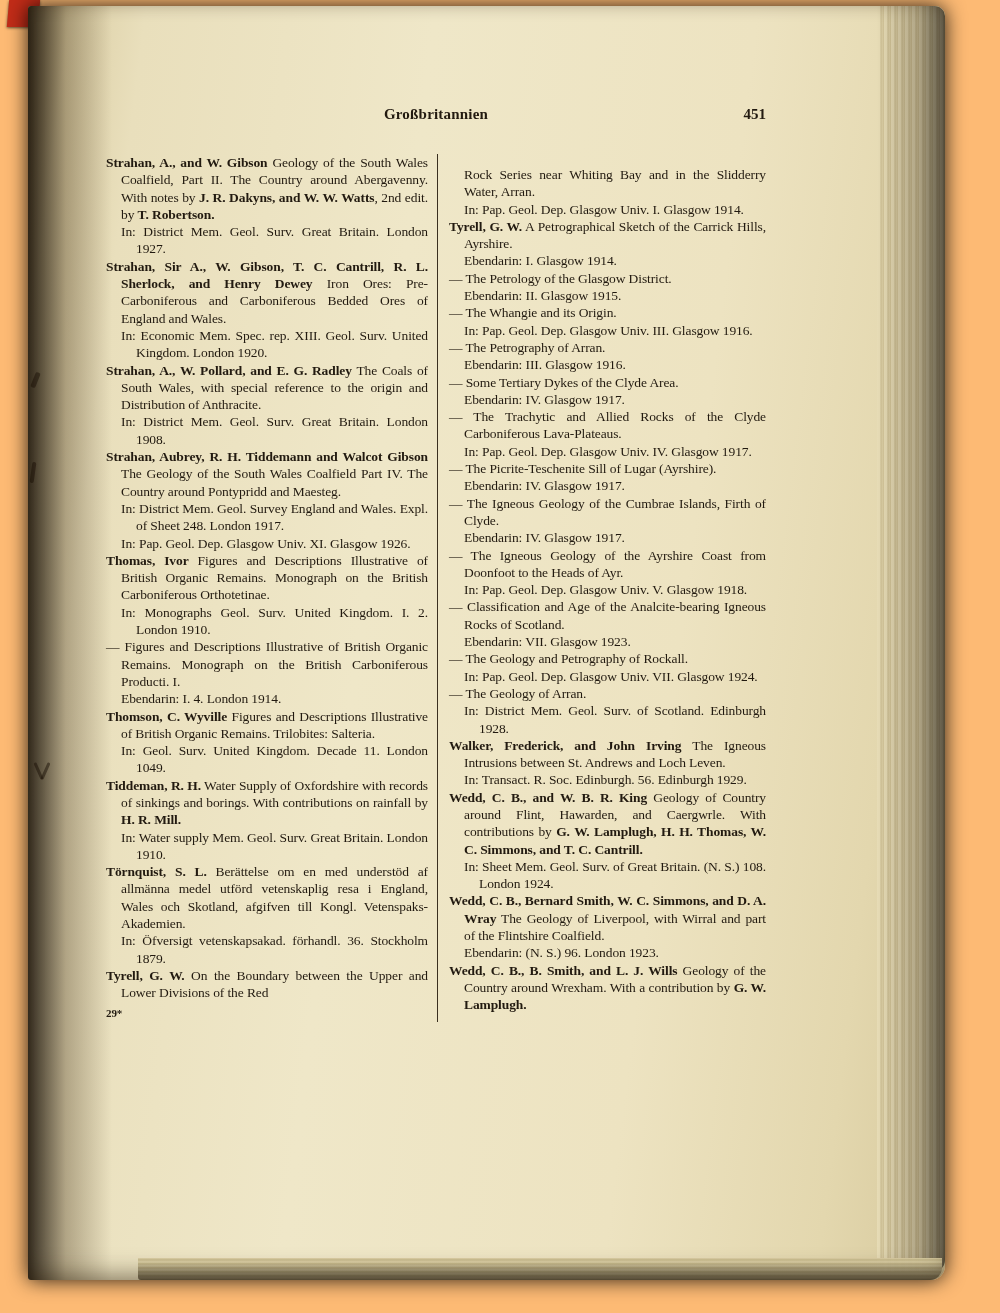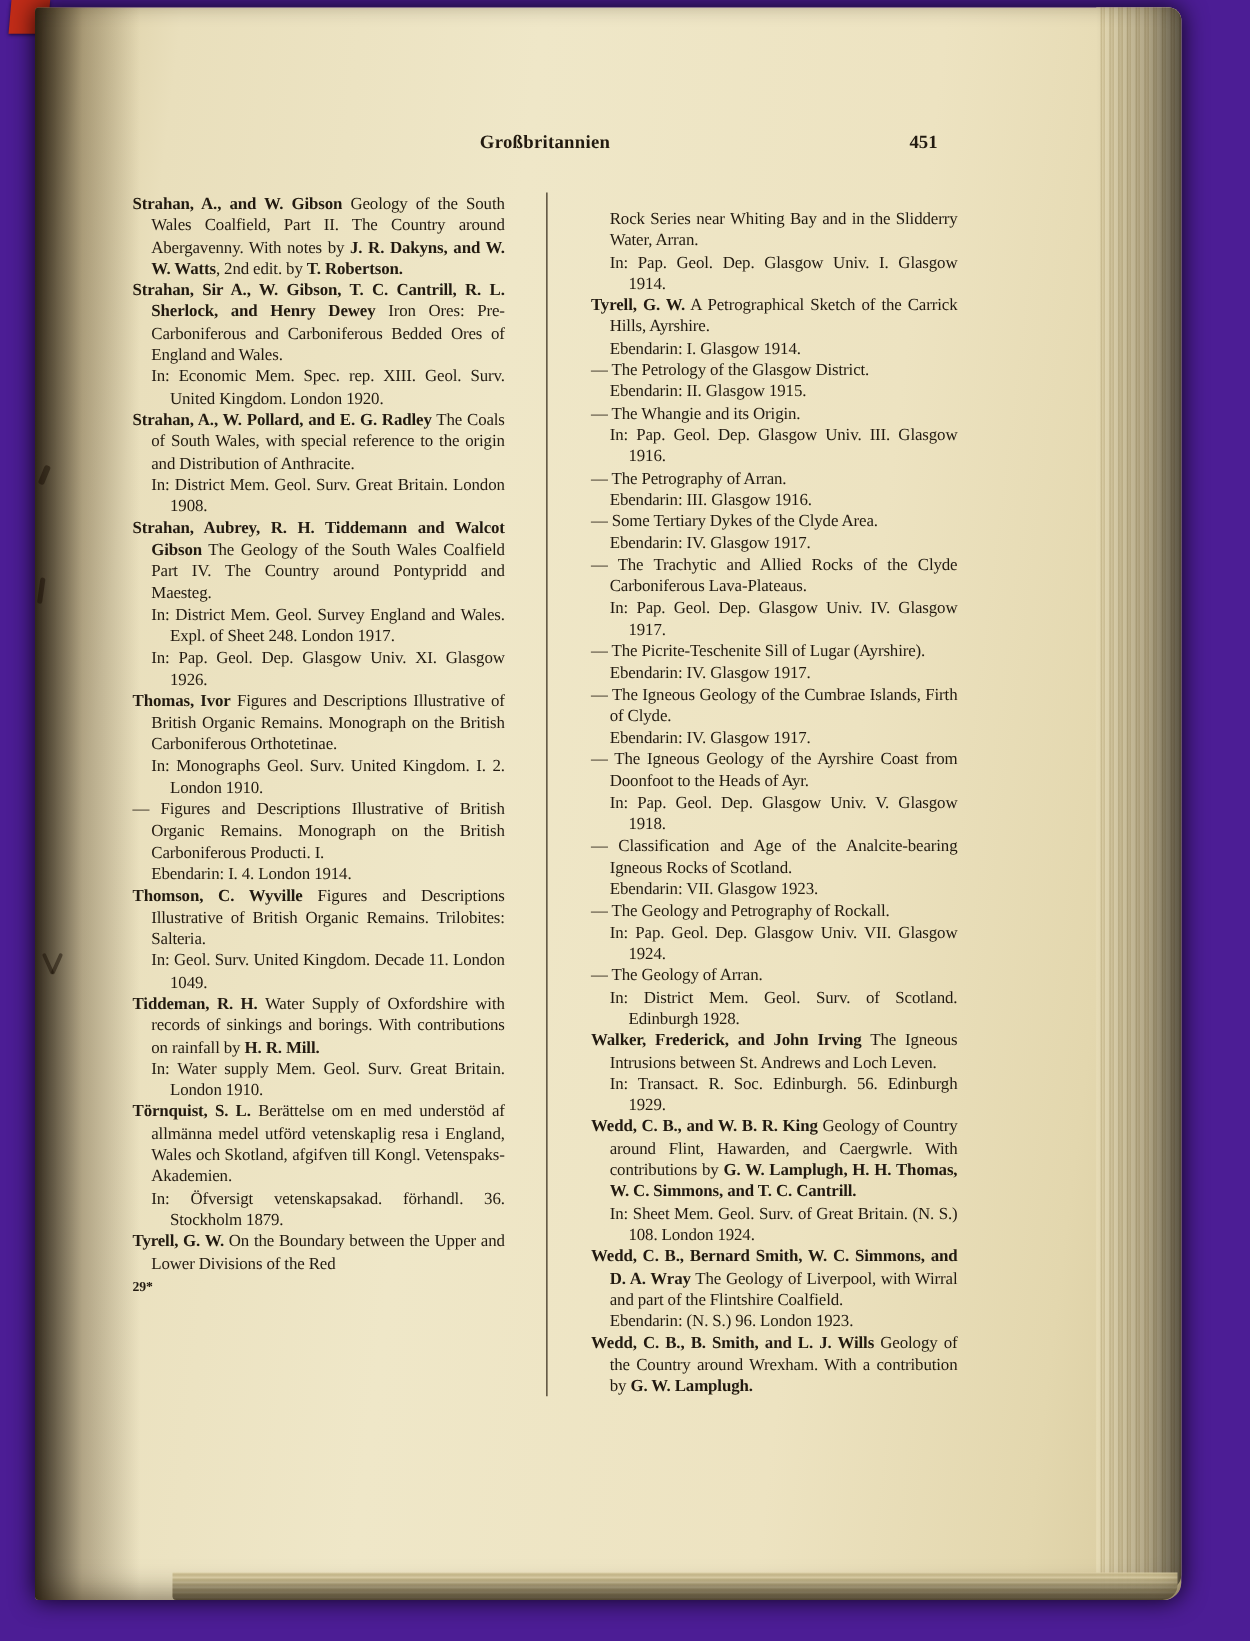--- a/index.html
+++ b/index.html
@@ -3,21 +3,21 @@
 <meta charset="utf-8">
 <style>
   * { margin:0; padding:0; box-sizing:border-box; }
   html, body { width:1000px; height:1313px; }
   body {
     background:#060606;
     font-family:"Liberation Serif", serif;
     position:relative;
     overflow:hidden;
   }
-  .photo { position:absolute; inset:0; background:#4c1d95; }
+  .photo { position:absolute; inset:0; background:#fdba74; }
 
   .red-mark {
     position:absolute; left:8px; top:0; width:31px; height:27px;
     background:#c22c18; transform:skewX(-5deg);
     box-shadow:0 1px 3px rgba(0,0,0,.6);
   }
 
   .page {
     position:absolute; left:28px; top:6px; width:917px; height:1274px;
     background:linear-gradient(97deg,
@@ -61,23 +61,23 @@
   .mm2 { left:3px;  top:456px; width:4px; height:21px; transform:rotate(8deg); }
   .mm3 { left:9px;  top:756px; width:3px; height:18px; transform:rotate(-24deg); }
   .mm4 { left:16px; top:756px; width:3px; height:18px; transform:rotate(24deg); }
 
   .content {
     position:absolute; left:78px; top:100px; width:660px;
     color:#221a10;
   }
   .header-row { position:relative; height:22px; font-size:15px; font-weight:bold; }
   .running-title { position:absolute; left:0; right:0; text-align:center; letter-spacing:.2px; }
-  .page-number { position:absolute; right:16px; top:0; }
-
-  .columns { display:flex; align-items:stretch; margin-top:26px;gap:24px; }
+  .page-number { position:absolute; right:0; top:0; }
+
+  .columns { display:flex; align-items:stretch; margin-top:26px; }
   .col {
     font-size:13.5px; line-height:17.3px; letter-spacing:-0.1px;
     text-align:justify; hyphens:auto;
   }
   .col-left  { width:322px; }
   .col-right { width:317px;margin-top:12px; }
   .divider { width:1px; background:#3a2f1f; margin-left:9px; margin-right:11px; }
 
   .entry p { margin:0; }
   .entry-body { padding-left:15px; text-indent:-15px; }
@@ -105,20 +105,21 @@
     <div class="content">
       <div class="header-row">
         <span class="running-title">Großbritannien</span>
         <span class="page-number">451</span>
       </div>
 
       <div class="columns">
         <div class="col col-left">
             <div class="entry">
               <p class="entry-body"><span class="bold">Strahan, A., and W. Gibson</span><span> Geology of the South Wales Coalfield, Part II. The Country around Abergavenny. With notes by </span><span class="bold">J. R. Dakyns, and W. W. Watts</span><span>, 2nd edit. by </span><span class="bold">T. Robertson.</span></p>
+              <p class="entry-ref">In: District Mem. Geol. Surv. Great Britain. London 1927.</p>
             </div>
             <div class="entry">
               <p class="entry-body"><span class="bold">Strahan, Sir A., W. Gibson, T. C. Cantrill, R. L. Sherlock, and Henry Dewey</span><span> Iron Ores: Pre-Carboniferous and Carboniferous Bedded Ores of England and Wales.</span></p>
               <p class="entry-ref">In: Economic Mem. Spec. rep. XIII. Geol. Surv. United Kingdom. London 1920.</p>
             </div>
             <div class="entry">
               <p class="entry-body"><span class="bold">Strahan, A., W. Pollard, and E. G. Radley</span><span> The Coals of South Wales, with special reference to the origin and Distribution of Anthracite.</span></p>
               <p class="entry-ref">In: District Mem. Geol. Surv. Great Britain. London 1908.</p>
             </div>
             <div class="entry">

